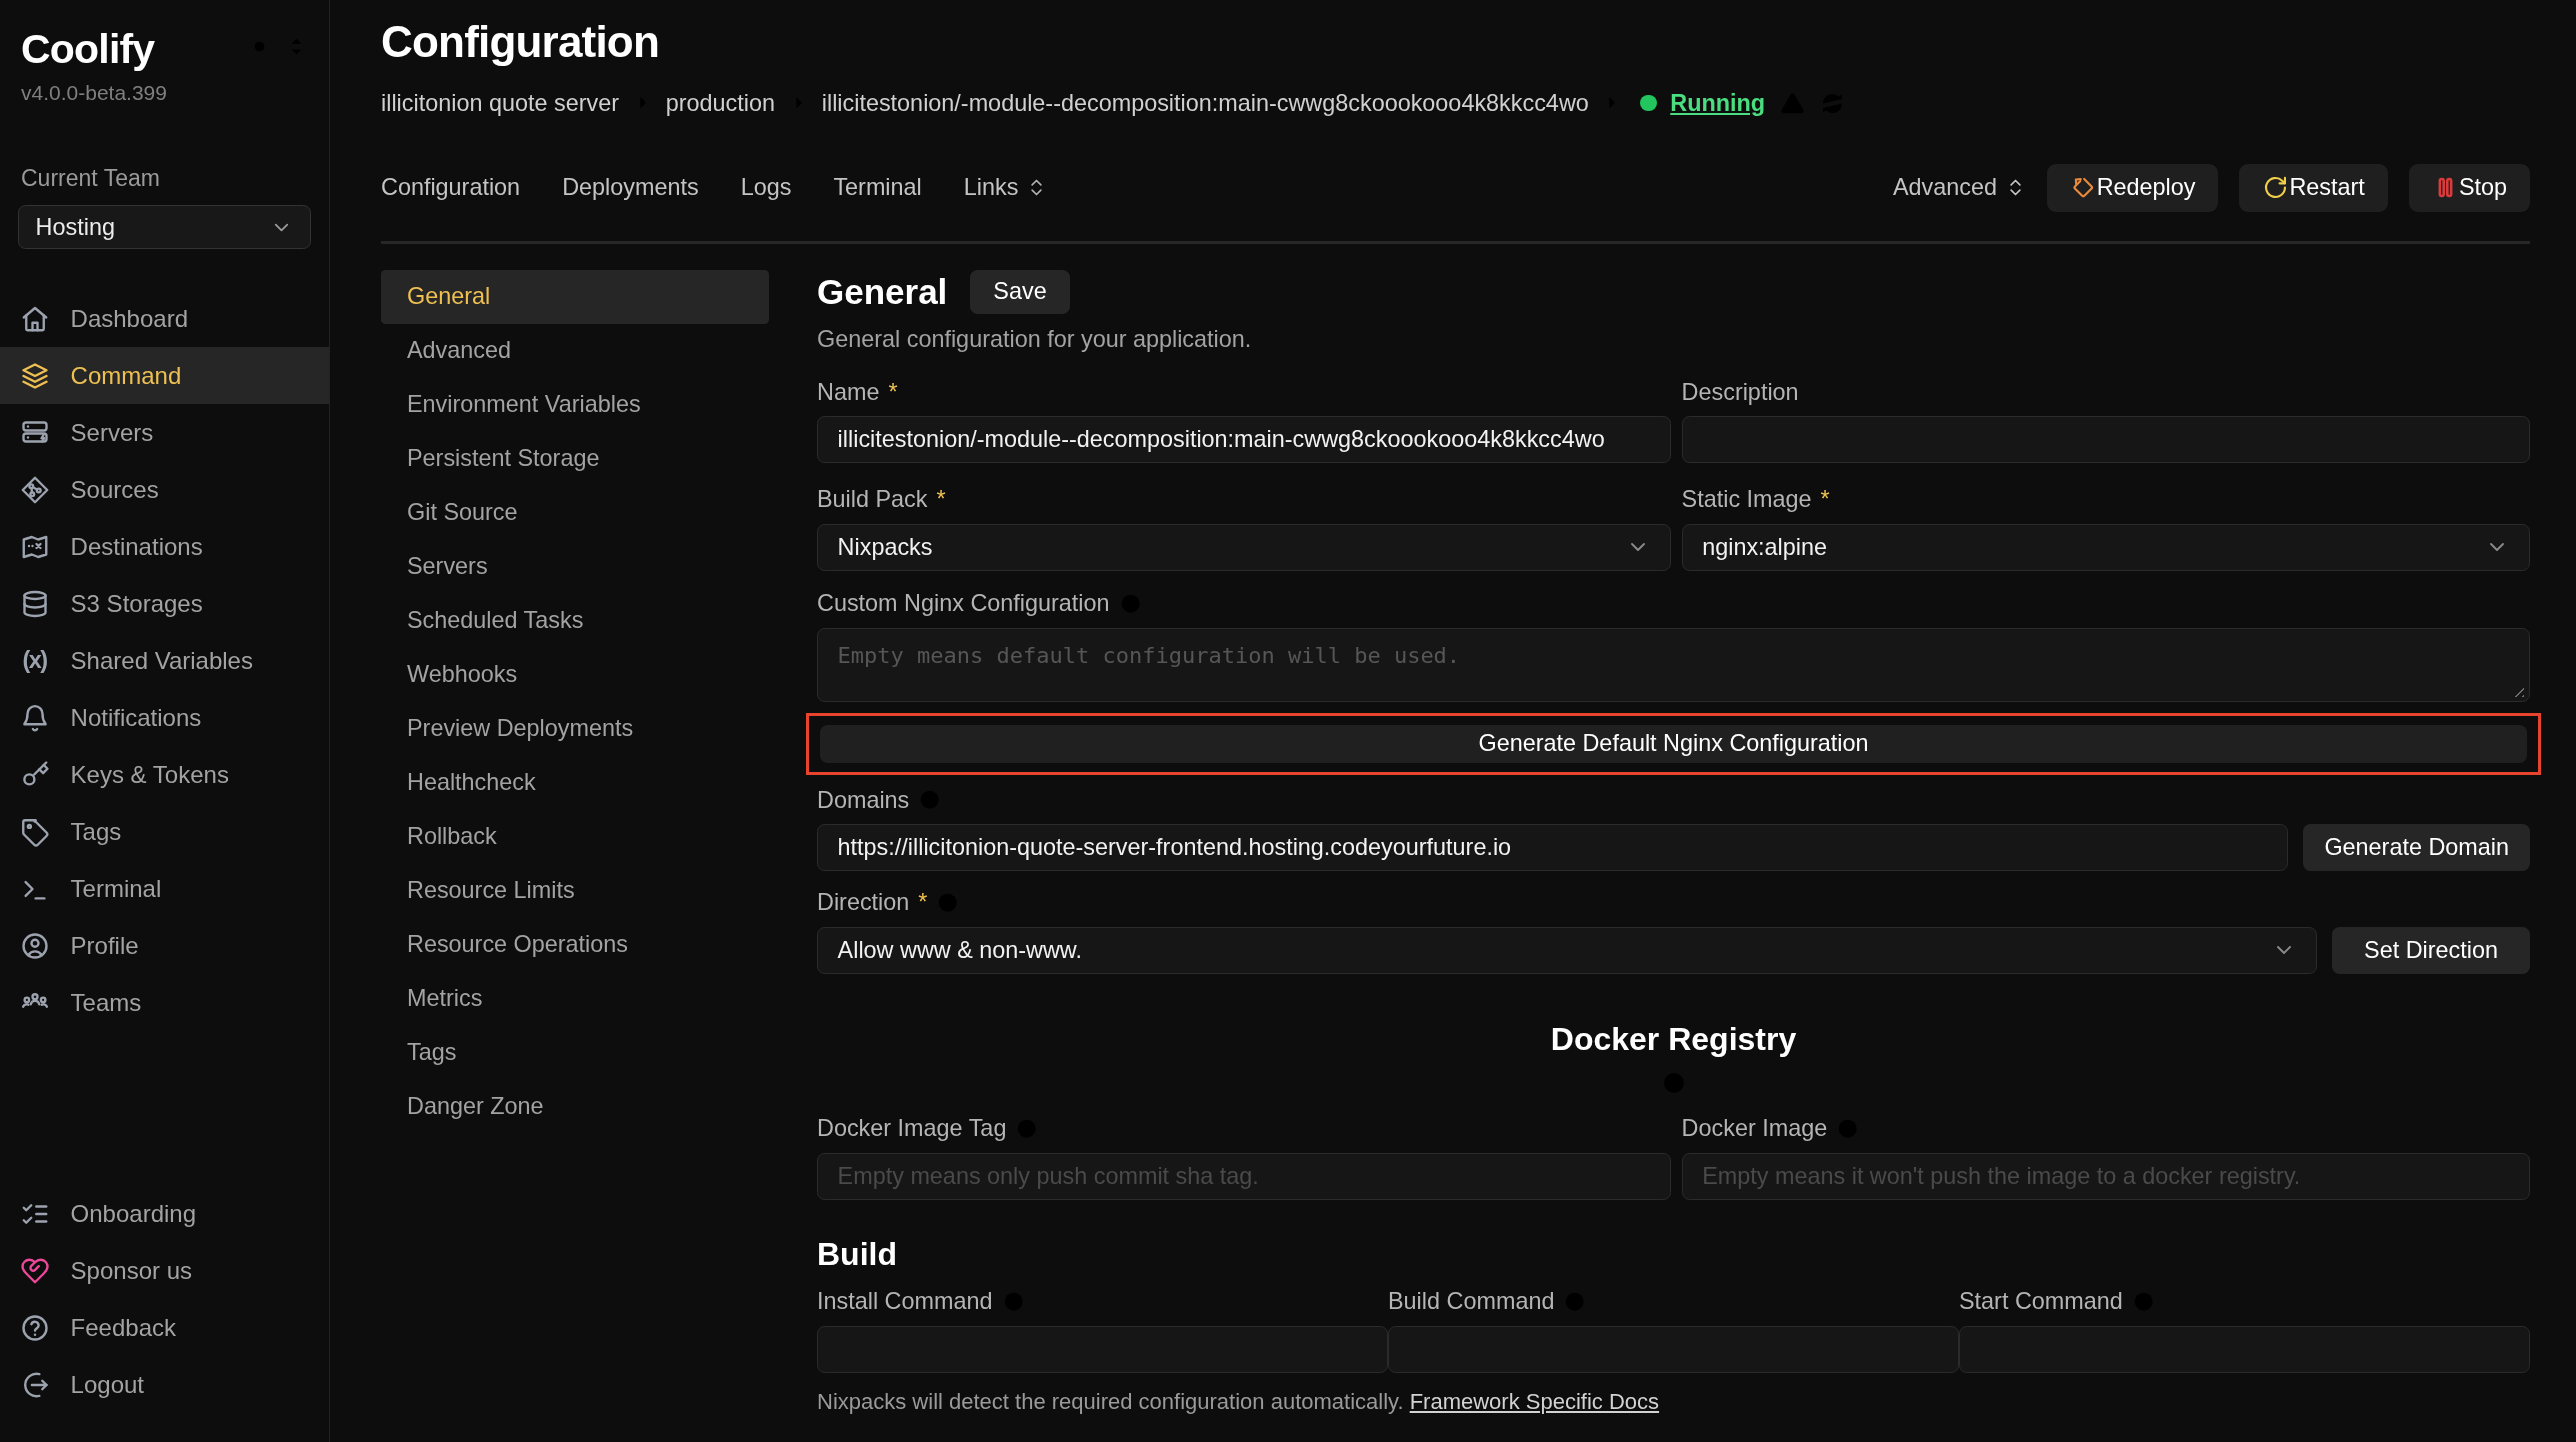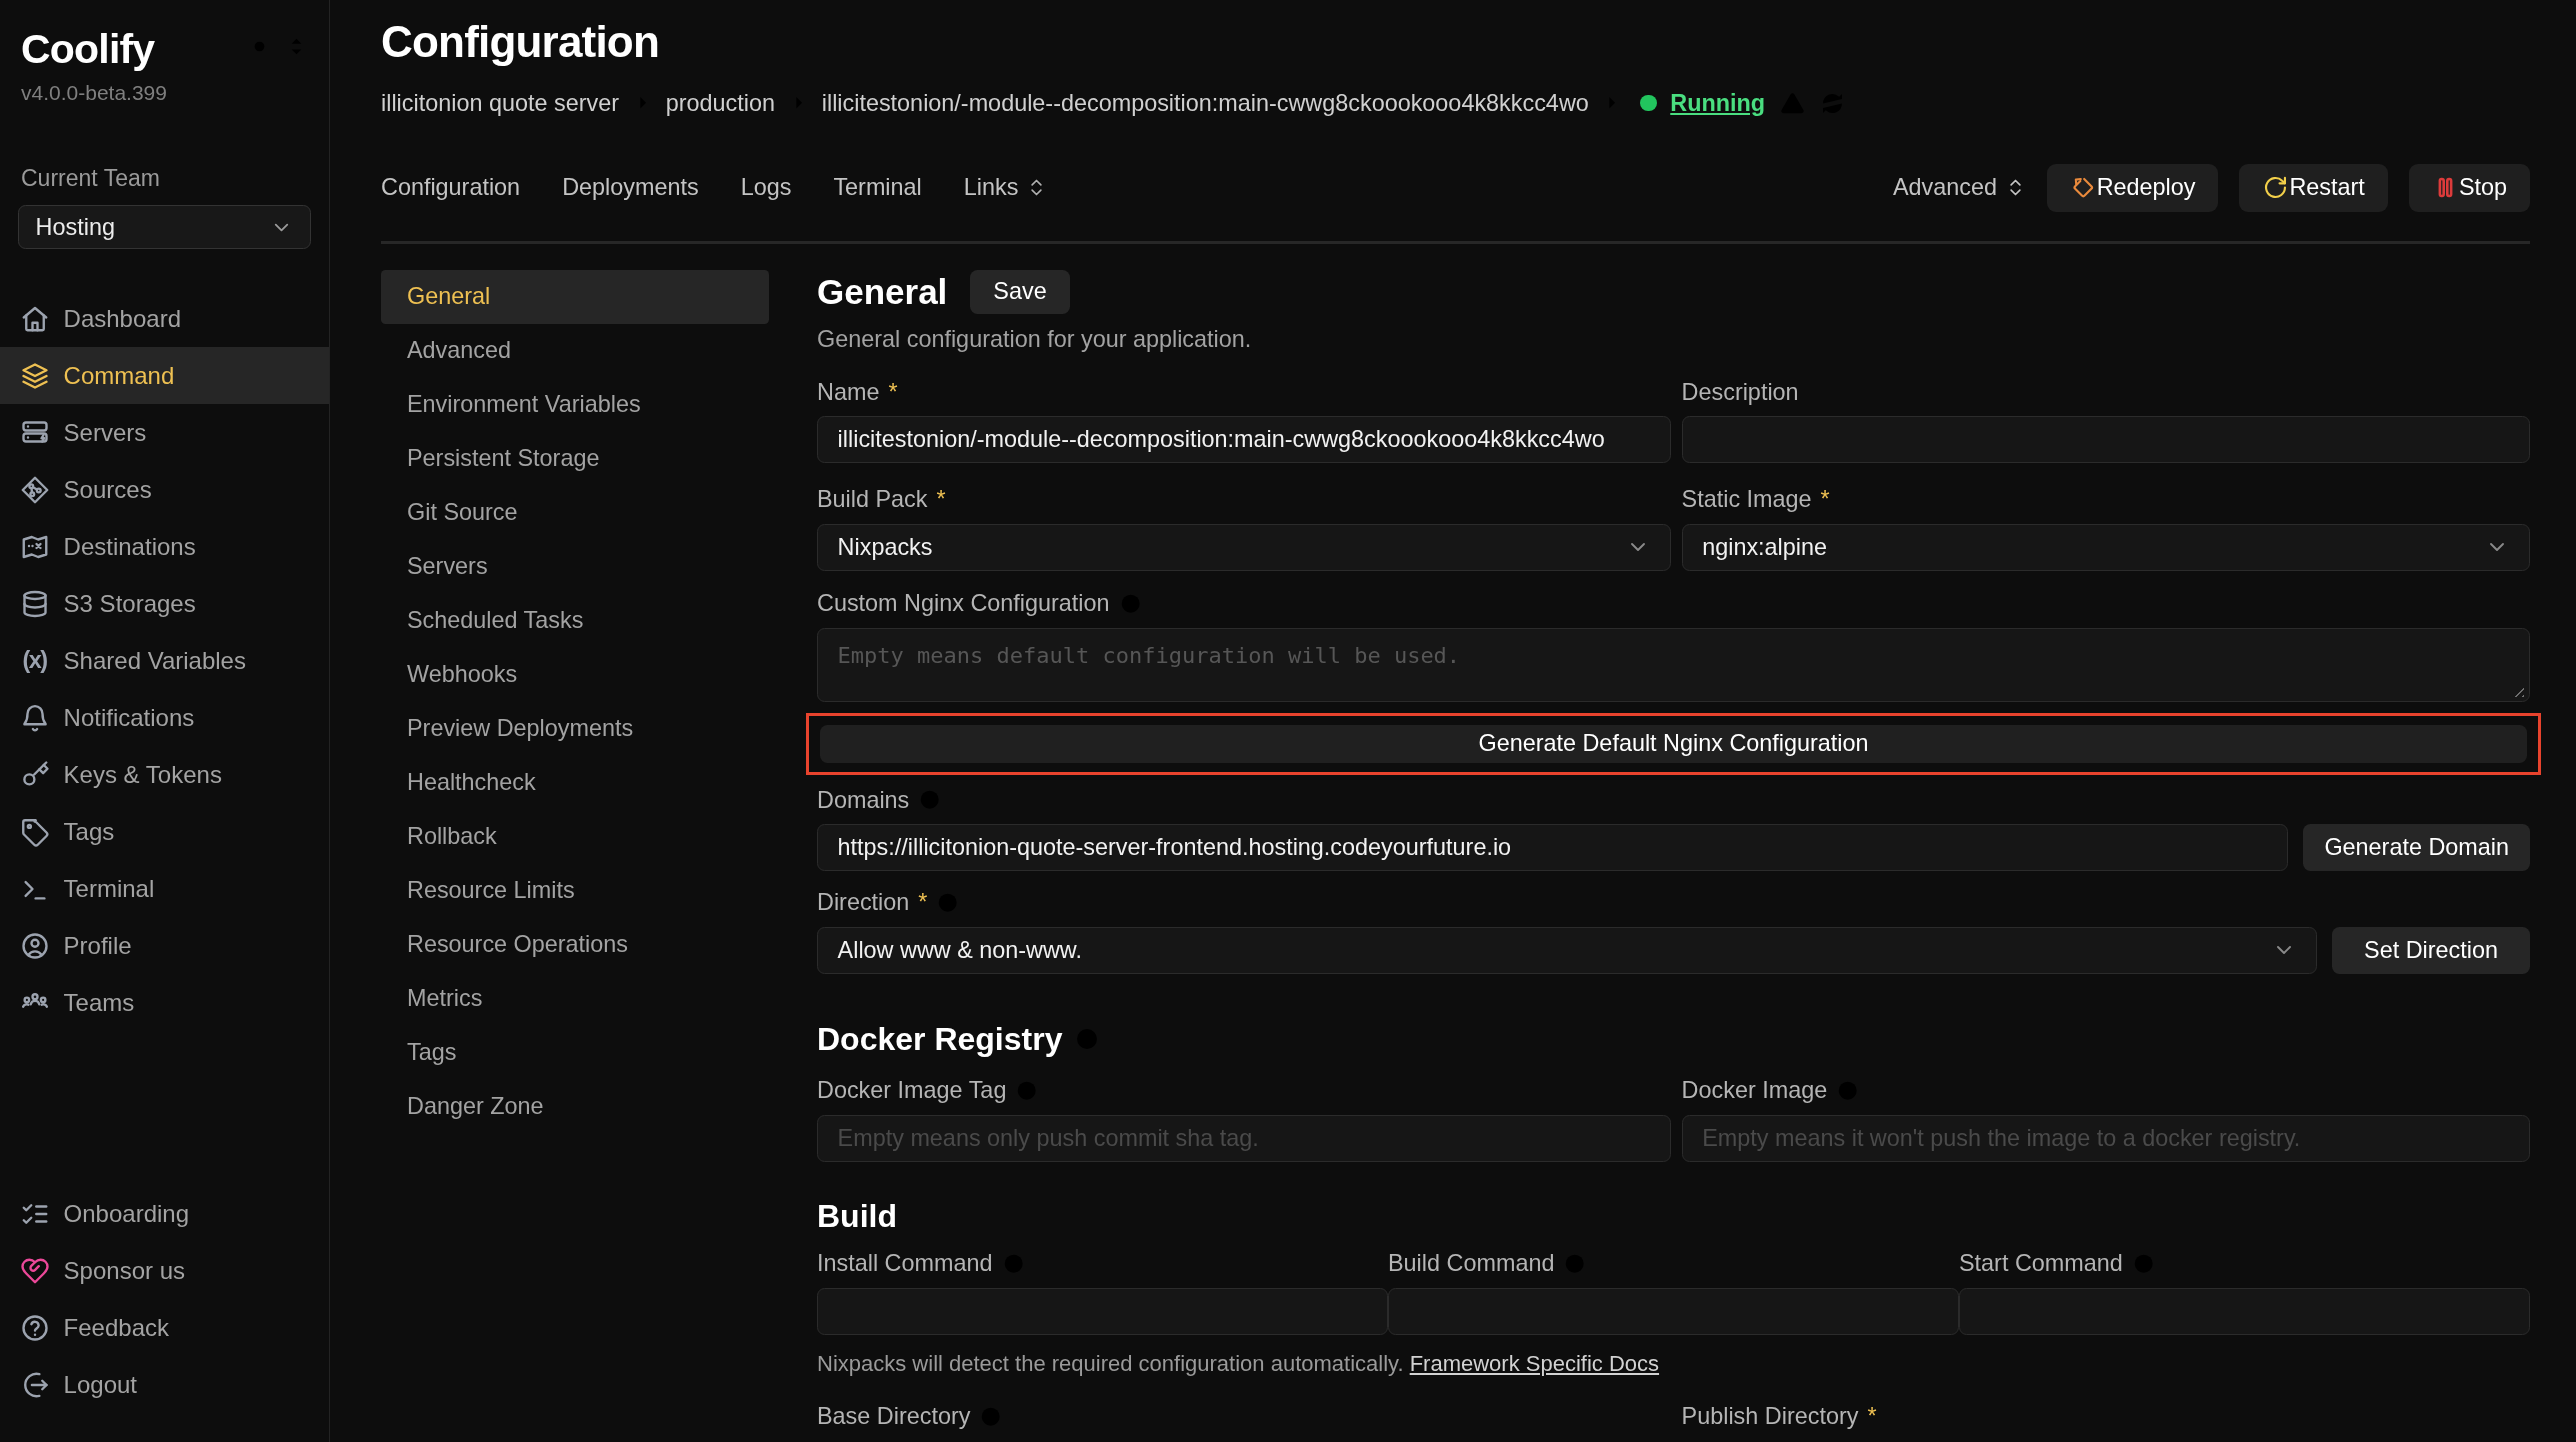--- a/index.html
+++ b/index.html
@@ -16,21 +16,21 @@
   .brand { font-size:41px; font-weight:bold; letter-spacing:-0.8px; }
   .theme-ctl { display:flex; align-items:center; gap:10.6px; margin-top:6px; }
   .theme-ctl .sun { width:29px; height:29px; color:#ffffff; }
   .theme-ctl .ud { width:23px; height:23px; color:#8f8f8f; }
   .version { font-size:21px; color:#7f7f7f; margin-top:7.6px; padding:0 3px; }
   .team-label { font-size:23px; color:#9a9a9a; margin-top:60px; padding:0 3px; }
   .team-select { margin-top:13.6px; height:44px; background:#181818; border:0.8px solid #333; border-radius:7.6px; display:flex; align-items:center; justify-content:space-between; padding:0 16.6px; font-size:23.4px; color:#ececec; cursor:pointer; }
   .team-select .ic { width:23px; height:23px; color:#9a9a9a; }
   .nav { margin:41px -18px 0; display:flex; flex-direction:column; }
   .nav.bottom { margin-top:auto; }
-  .nav-item { height:57px; display:flex; align-items:center; gap:14px; padding:0 19.6px; color:#a3a3a3; font-size:24px; white-space:nowrap; cursor:pointer; }
+  .nav-item { height:57px; display:flex; align-items:center; gap:21px; padding:0 19.6px; color:#a3a3a3; font-size:24px; white-space:nowrap; cursor:pointer; }
   .nav-item .ic { color:#9ca3af; }
   .nav-item.active { background:#262626; color:#eec052; }
   .nav-item.active .ic { color:#eec052; }
   .nav-item .pink { color:#ec4899 !important; }
   .icon-text { width:30px; text-align:center; font-size:23.4px; font-weight:bold; color:#9ca3af; letter-spacing:-1.5px; flex:none; }
 
   
   .main { flex:1; display:flex; flex-direction:column; padding:16.6px 46px 0 51px; min-width:0; }
   h1 { font-size:44px; font-weight:bold; letter-spacing:-0.8px; }
   .breadcrumb { margin-top:23px; display:flex; align-items:center; gap:13.6px; font-size:23.4px; color:#d0d0d0; white-space:nowrap; }
@@ -537,21 +537,21 @@
           <div class="select" style="flex:1">
               <span>Allow www &amp; non-www.</span>
               <svg class="ic" viewBox="0 0 32 32" width="24" height="24">
                 <use href="#i-chevdown"></use>
               </svg>
             </div>
           <div class="w-btn">Set Direction</div>
         </div>
       </div>
 
-      <h3 class="section" style="margin-top:47px;">
+      <h3 class="section" style="margin-top:47px;flex-direction:column;">
           <span>Docker Registry</span>
           <svg class="info" viewBox="0 0 34 34" width="26" height="26">
             <use href="#i-info"></use>
           </svg>
         </h3>
 
       <div class="grid2" style="margin-top:19.6px;">
         <div>
           <div class="field-label">
               <span>Docker Image Tag</span>

